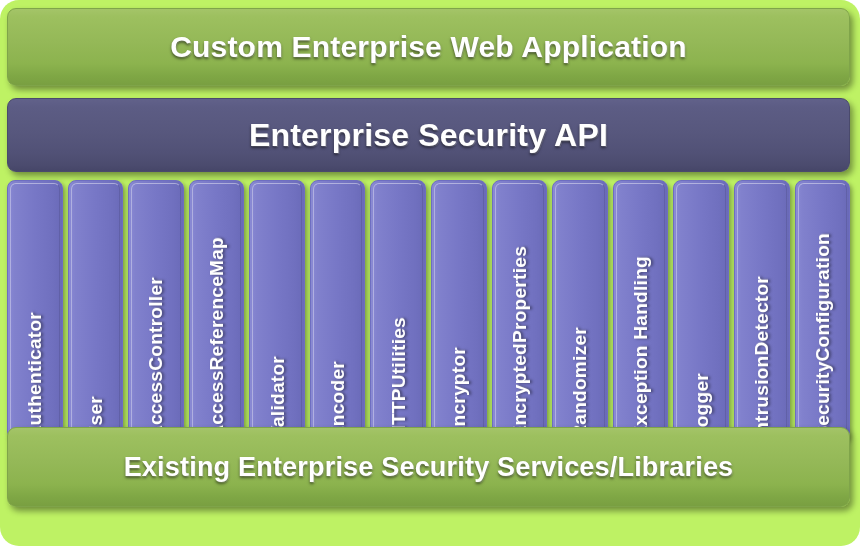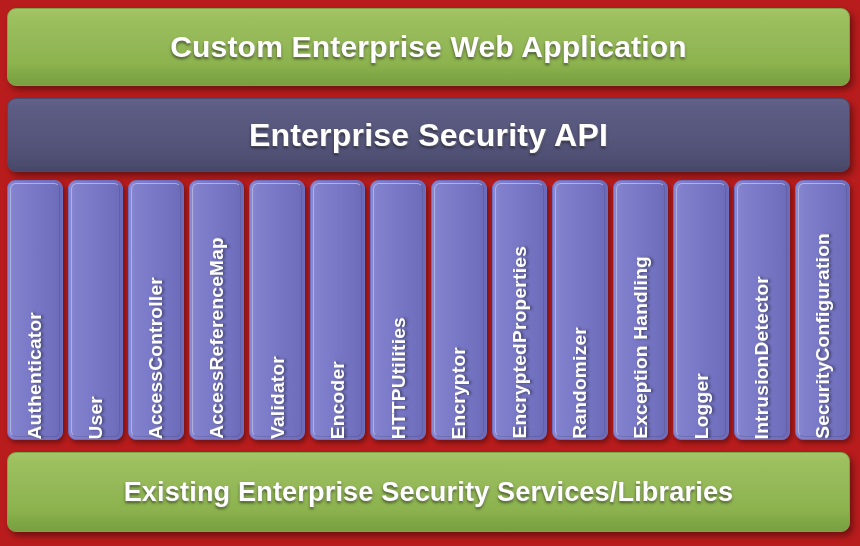--- a/index.html
+++ b/index.html
@@ -11,22 +11,23 @@
     width: 860px;
     height: 546px;
     overflow: hidden;
     font-family: "Liberation Sans", sans-serif;
   }
 
   #diagram {
     position: relative;
     width: 860px;
     height: 546px;
-    background: #b91c1c;
+    background: #bef264;
     box-sizing: border-box;
+    border-radius: 19px;
   }
 
   
   .bar {
     position: absolute;
     left: 7px;
     width: 843px;
     box-sizing: border-box;
     border-radius: 9px;
     display: flex;
@@ -56,21 +57,21 @@
         #94b857 45%,
         #8cb34e 72%,
         #7fa745 88%,
         #799f41 100%);
     border: 1px solid #7fa44a;
   }
   #app-bar .bar-label { font-size: 30px; }
 
   
   #services-bar {
-    top: 452px;
+    top: 427px;
     height: 80px;
     background:
       linear-gradient(to bottom,
         #a4c468 0%,
         #9dc05f 10%,
         #94b857 45%,
         #8cb34e 72%,
         #7fa745 88%,
         #799f41 100%);
     border: 1px solid #7fa44a;

